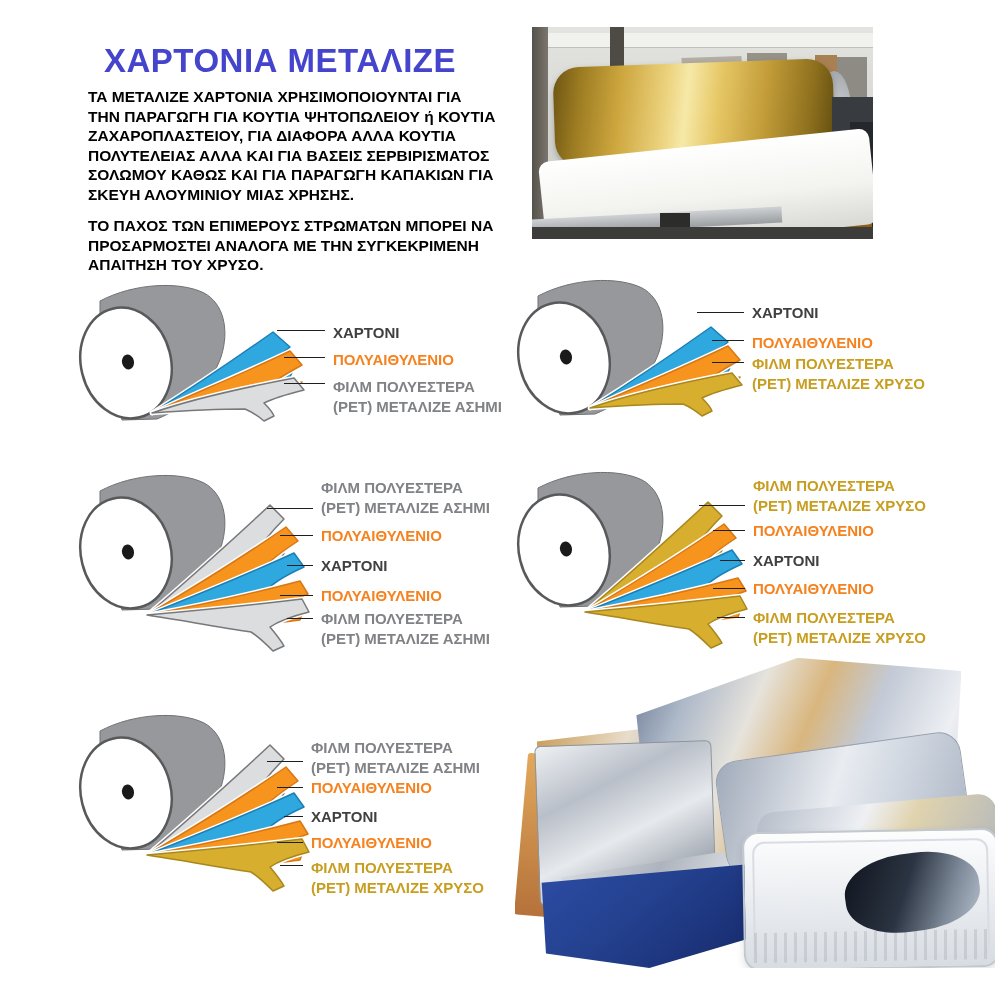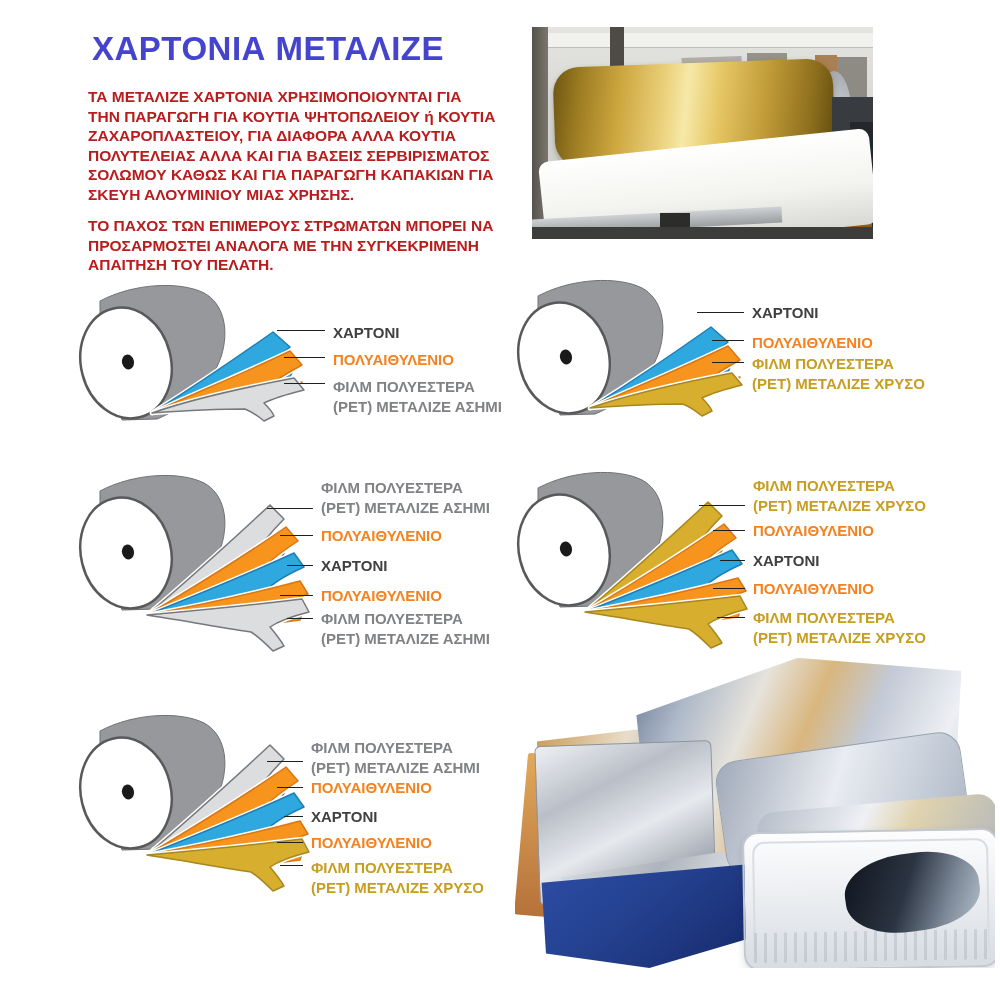--- a/index.html
+++ b/index.html
@@ -2,21 +2,21 @@
 <html><head>
 <meta charset="utf-8">
 <style>
   html,body{margin:0;padding:0;background:#fff;}
   body{width:1000px;height:1000px;position:relative;overflow:hidden;
        font-family:"Liberation Sans","DejaVu Sans",sans-serif;}
   .abs{position:absolute;}
   
   .page-title{left:88px;top:26px;font-size:33px;font-weight:bold;color:#4444CC;letter-spacing:.5px;}
   .para{left:88px;width:500px;font-size:15.5px;line-height:19.5px;font-weight:bold;
-        color:#b91c1c;white-space:pre-line;}
+        color:#000000;white-space:pre-line;}
   #para1{top:87px;}
   #para2{top:216px;}
   
   .diagram{position:absolute;}
   #d1{left:62px;top:283px;width:500px;height:170px;}
   #d2{left:500px;top:278px;width:480px;height:170px;}
   #d3{left:62px;top:465px;width:500px;height:215px;}
   #d4{left:500px;top:462px;width:480px;height:215px;}
   #d5{left:62px;top:705px;width:500px;height:215px;}
   .rollsvg{position:absolute;left:0;top:0;}
@@ -104,30 +104,30 @@
     <path id="rb3-mid" d="M90 130 C128 112 178 92 228 68 L240 82 C222 92 208 100 200 110 C214 106 228 102 240 99 L236 108 C222 111 208 115 196 118 C168 118 122 124 90 130 Z"></path>
     <path id="rb3-bot" d="M90 130 C130 116 185 104 232 95 L242 107 C226 111 212 115 202 120 C206 124 210 128 212 133 L202 138 C196 133 190 129 183 126 C152 126 118 128 90 130 Z"></path>
     <path id="rb5-0" d="M85 150 C118 122 165 80 208 40 L222 54 C206 70 194 86 188 100 C200 95 212 91 222 88 L219 96 C208 99 197 103 187 107 C160 115 115 132 85 150 Z"></path>
     <path id="rb5-1" d="M85 150 C122 128 175 96 224 62 L236 76 C218 88 204 98 196 110 C209 106 222 102 233 100 L229 109 C216 112 203 116 192 120 C162 126 118 138 85 150 Z"></path>
     <path id="rb5-2" d="M85 150 C125 134 180 112 232 88 L242 102 C224 110 210 118 202 128 C214 125 226 122 237 120 L233 129 C220 132 207 136 196 139 C165 141 120 145 85 150 Z"></path>
     <path id="rb5-3" d="M85 150 C128 142 185 130 238 116 L246 129 C229 135 215 141 206 148 C218 147 230 146 241 146 L238 155 C224 157 210 158 199 159 C164 157 120 153 85 150 Z"></path>
     <path id="rb5-4" d="M85 150 C130 146 190 140 240 134 L247 147 C231 151 217 156 208 162 C213 168 218 174 222 181 L211 186 C204 179 197 172 189 167 C155 162 118 155 85 150 Z"></path>
   </defs>
 </svg>
 
-<h1 class="abs page-title" style="margin:4px">ΧΑΡΤΟΝΙΑ ΜΕΤΑΛΙΖΕ</h1>
+<h1 class="abs page-title" style="margin:16px">ΧΑΡΤΟΝΙΑ ΜΕΤΑΛΙΖΕ</h1>
 <div id="para1" class="abs para">ΤΑ ΜΕΤΑΛΙΖΕ ΧΑΡΤΟΝΙΑ ΧΡΗΣΙΜΟΠΟΙΟΥΝΤΑΙ ΓΙΑ
 ΤΗΝ ΠΑΡΑΓΩΓΗ ΓΙΑ ΚΟΥΤΙΑ ΨΗΤΟΠΩΛΕΙΟΥ ή ΚΟΥΤΙΑ
 ΖΑΧΑΡΟΠΛΑΣΤΕΙΟΥ, ΓΙΑ ΔΙΑΦΟΡΑ ΑΛΛΑ ΚΟΥΤΙΑ
 ΠΟΛΥΤΕΛΕΙΑΣ ΑΛΛΑ ΚΑΙ ΓΙΑ ΒΑΣΕΙΣ ΣΕΡΒΙΡΙΣΜΑΤΟΣ
 ΣΟΛΩΜΟΥ ΚΑΘΩΣ ΚΑΙ ΓΙΑ ΠΑΡΑΓΩΓΗ ΚΑΠΑΚΙΩΝ ΓΙΑ
 ΣΚΕΥΗ ΑΛΟΥΜΙΝΙΟΥ ΜΙΑΣ ΧΡΗΣΗΣ.</div>
 <div id="para2" class="abs para">ΤΟ ΠΑΧΟΣ ΤΩΝ ΕΠΙΜΕΡΟΥΣ ΣΤΡΩΜΑΤΩΝ ΜΠΟΡΕΙ ΝΑ
 ΠΡΟΣΑΡΜΟΣΤΕΙ ΑΝΑΛΟΓΑ ΜΕ ΤΗΝ ΣΥΓΚΕΚΡΙΜΕΝΗ
-ΑΠΑΙΤΗΣΗ ΤΟΥ ΠΕΛΑΤΗ.</div>
+ΑΠΑΙΤΗΣΗ ΤΟΥ ΧΡΥΣΟ.</div>
 
 <div id="machine-photo" class="abs">
   <div class="mp mp-beam"></div>
   <div class="mp mp-postl"></div>
   <div class="mp mp-postl2"></div>
   <div class="mp mp-st1"></div>
   <div class="mp mp-st2"></div>
   <div class="mp mp-st3"></div>
   <div class="mp mp-st4"></div>
   <div class="mp mp-st5"></div>

